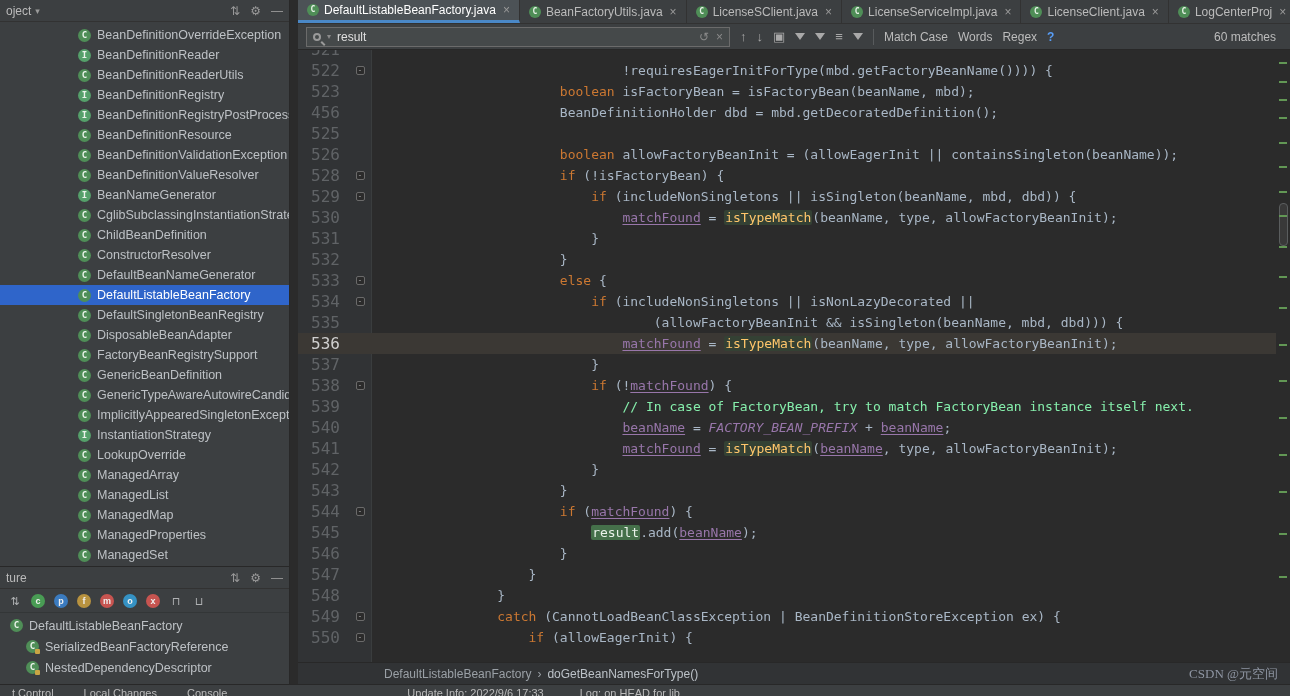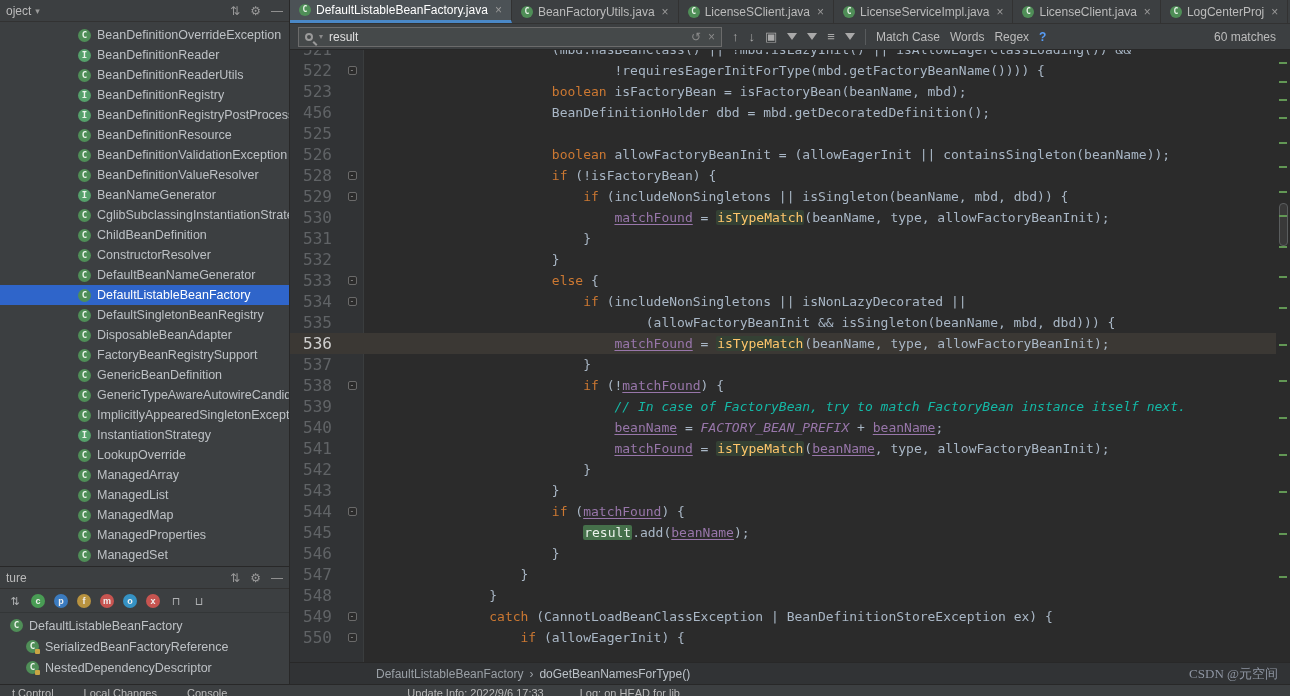--- a/index.html
+++ b/index.html
@@ -1,18 +1,18 @@
 <!DOCTYPE html>
 <html><head>
 <meta charset="utf-8">
 <style>
   * { box-sizing: border-box; margin: 0; padding: 0; }
   html,body { width:1290px; height:696px; overflow:hidden; background:#2b2b2b;
               font-family:"Liberation Sans", sans-serif; }
-  .ide { display:flex; width:1290px; height:684px; }
+  .ide { display:flex; width:1290px; height:684px;gap:8px; }
 
   
   .left { width:290px; flex:none; background:#3c3f41; display:flex; flex-direction:column;
           border-right:1px solid #282828; }
   .panel-header { height:22px; flex:none; display:flex; align-items:center; gap:4px;
                   padding:0 6px; color:#bbbbbb; font-size:12px; border-bottom:1px solid #323232; }
   .panel-header .chev { font-size:9px; color:#9a9a9a; }
   .hdr-icons { margin-left:auto; display:flex; gap:10px; color:#9a9a9a; font-size:12px; }
   .hdr-icons span { cursor:default; }
 
@@ -79,21 +79,21 @@
   .g-fold { width:24px; flex:none; display:flex; align-items:center; justify-content:center; }
   .fold-box { width:9px; height:9px; border:1px solid #6a6a6a; border-radius:2px; background:#2b2b2b;
               color:#9a9a9a; font-size:8px; line-height:7px; text-align:center; }
   .codetext { white-space:pre; }
   .line.cur { background:#3b3834; }
   .line.cur .g-num { color:#d0d0d0; }
   .tk-k { color:#cc7832; }
   .tk-p { color:#a9b7c6; }
   .tk-v { color:#9876aa; text-decoration:underline; text-underline-offset:2px; }
   .tk-c { color:#9876aa; font-style:italic; }
-  .tk-m { color:#14b8a6; font-style:italic; }
+  .tk-m { color:#86efac; }
   .tk-h { color:#ffc66b; background:#344134; border-radius:2px; padding:0 1px; }
   .tk-r { color:#eaf2ea; background:#45704a; border-radius:2px; padding:0 1px; }
 
   .sb { position:absolute; right:0; top:0; bottom:0; width:14px; }
   .sb-thumb { position:absolute; right:2px; width:9px; top:25%; height:7%;
               border:1px solid #5a5d5e; border-radius:4px; background:rgba(255,255,255,0.07); }
   .sb-mark { position:absolute; right:3px; width:8px; height:2px; background:#629755; }
 
   .crumbs { height:22px; flex:none; background:#313335; border-top:1px solid #282828;
             display:flex; align-items:center; gap:6px; padding-left:86px; font-size:12px; color:#9aa0a6; }
@@ -329,21 +329,20 @@
       <span class="fb-help">?</span>
       <span class="fb-matches">60 matches</span>
     </div>
 
     <div class="editor">
       <div class="gutter-bg"></div>
       <div class="code" id="code">
           <div class="line">
             <span class="g-num">521</span>
             <span class="g-fold"></span>
-            <span class="codetext">                        <span class="tk-p">(mbd.hasBeanClass() || !mbd.isLazyInit() || isAllowEagerClassLoading()) &amp;&amp;</span></span>
           </div>
           <div class="line">
             <span class="g-num">522</span>
             <span class="g-fold">
               <span class="fold-box">-</span>
             </span>
             <span class="codetext">                                <span class="tk-p">!requiresEagerInitForType(mbd.getFactoryBeanName()))) {</span></span>
           </div>
           <div class="line">
             <span class="g-num">523</span>

